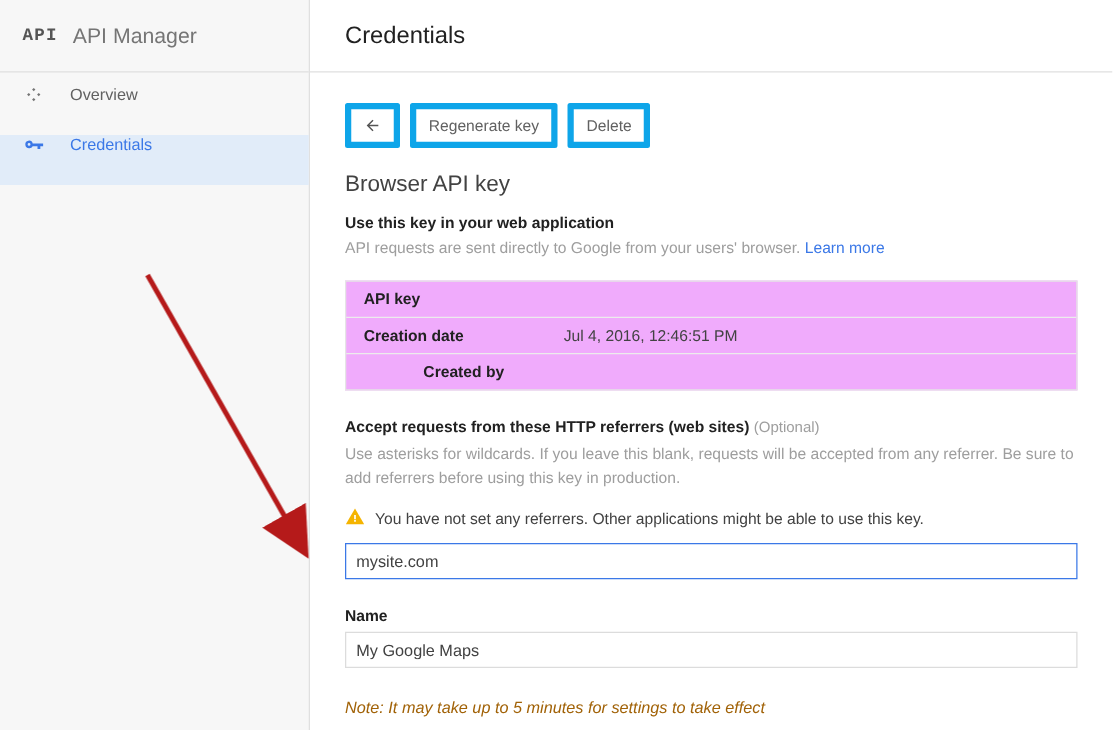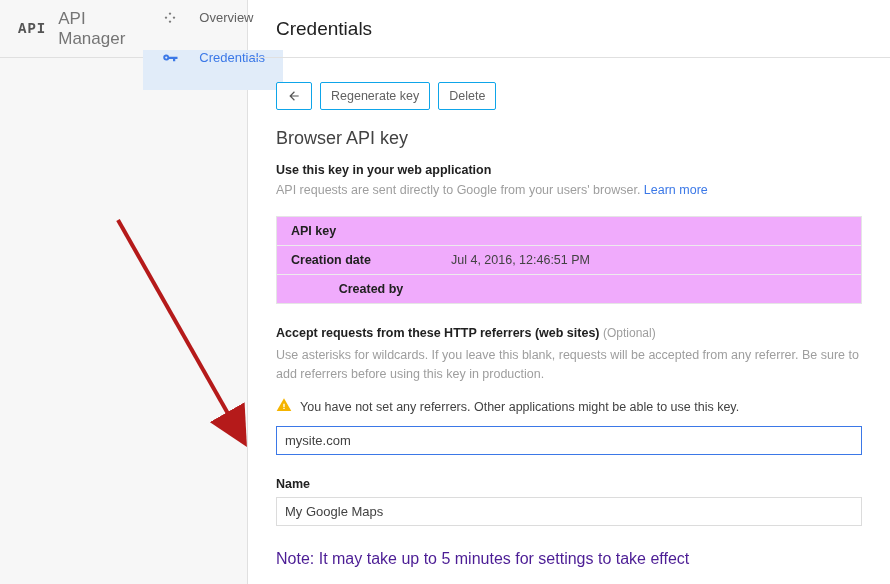--- a/index.html
+++ b/index.html
@@ -14,21 +14,21 @@
   } 
 
   .app { display: flex; width: 100%; height: 100%; }
 
   
   .sidebar {
     width: 248px;
     background: #f7f7f7;
     border-right: 1px solid #e0e0e0;
     display: flex;
-    flex-direction: row;
+    flex-direction: column;
   }
   .sidebar-header {
     height: 58px;
     display: flex;
     align-items: center;
     padding: 0 18px;
     border-bottom: 1px solid #e0e0e0;
   }
   .logo {
     font-family: "Courier New", monospace;
@@ -67,21 +67,21 @@
     display: flex;
     align-items: center;
     padding: 0 28px;
     border-bottom: 1px solid #e0e0e0;
   }
   .page-title { font-size: 19px; color: #212121; font-weight: 400; }
   .content { padding: 24px 28px 20px 28px; flex: 1; overflow-y: auto; }
 
   .toolbar { display: flex; gap: 8px; margin-bottom: 18px; }
   .btn {
-    border: 1px solid #0ea5e9;
+    border: 5px solid #0ea5e9;
     background: #fff;
     color: #616161;
     font-size: 12.5px;
     padding: 6px 10px;
     cursor: pointer;
     border-radius: 2px;
     display: inline-flex;
     align-items: center;
   }
   .btn.primary {
@@ -132,21 +132,21 @@
 
   .warning {
     display: flex;
     align-items: center;
     margin-top: 14px;
     font-size: 12.5px;
     color: #424242;
   }
   .warning-icon { margin-right: 8px; }
 
-  .note { font-size: 16px; color: #4c1d95; margin-top: 24px; }
+  .note { font-size: 13px; color: #a16207; margin-top: 24px; font-style: italic; }
 
   .action-row { margin-top: 18px; display: flex; gap: 8px; }
 
   
   .arrow-overlay {
     position: absolute;
     pointer-events: none;
     left: -150px;
     top: 200px;
   }

